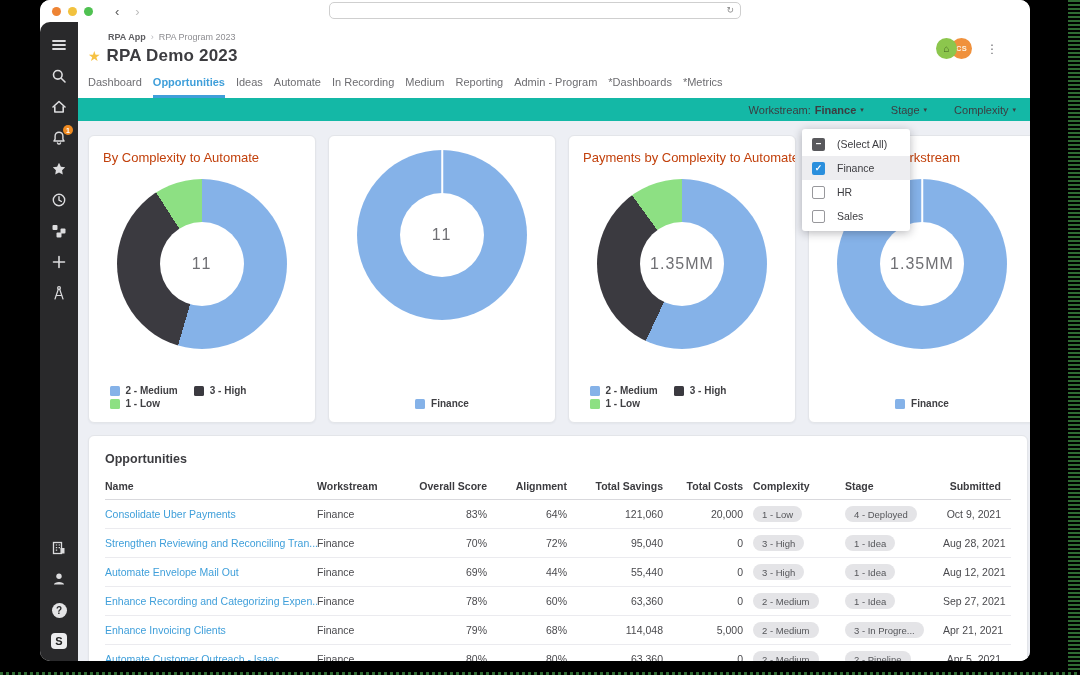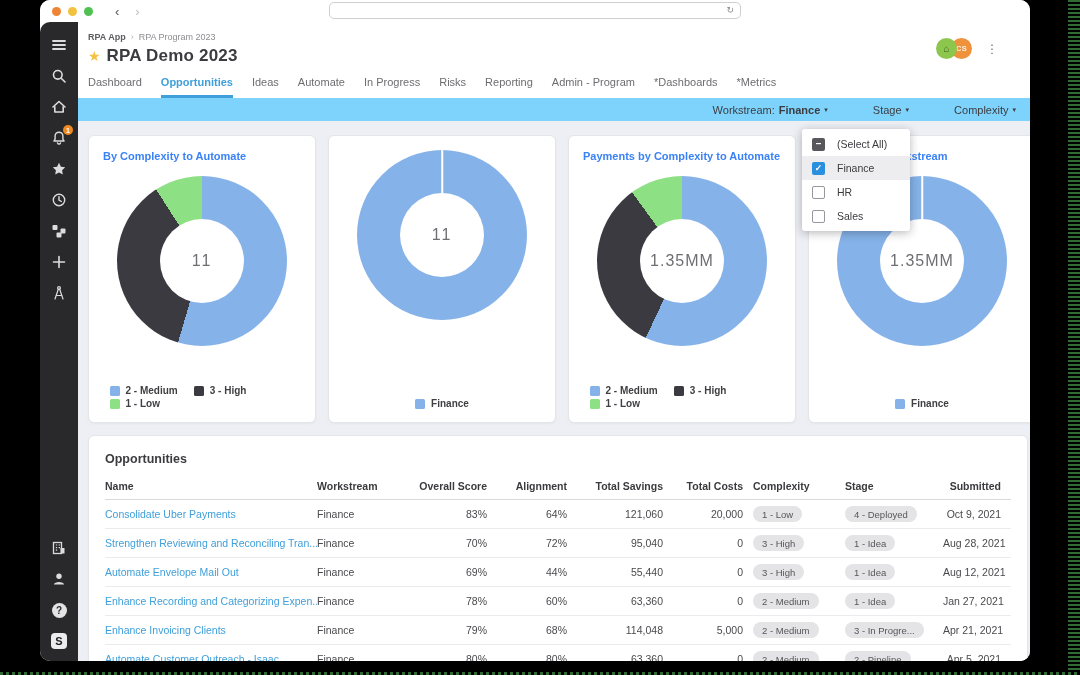--- a/index.html
+++ b/index.html
@@ -30,45 +30,45 @@
   .badge{position:absolute;top:-2px;right:-3px;width:10px;height:10px;border-radius:50%;background:#ef8a21;color:#fff;
     font-size:7px;font-weight:bold;display:flex;align-items:center;justify-content:center;}
   .help-circle{width:15px;height:15px;border-radius:50%;background:#e3e3e5;color:#2b2b2d;font-size:10px;font-weight:bold;
     display:flex;align-items:center;justify-content:center;}
   .s-logo{width:16px;height:16px;border-radius:4px;background:#ececee;color:#222;font-size:11px;font-weight:bold;
     display:flex;align-items:center;justify-content:center;}
   .main{flex:1;display:flex;flex-direction:column;min-width:0;position:relative;}
   
   .page-header{background:#fff;padding:10px 0 0 10px;position:relative;}
   .breadcrumb{font-size:9px;color:#8d8d91;display:flex;align-items:center;gap:5px;}
-  .crumb-first{color:#5d5d61;font-weight:bold;}
+  .crumb-first{color:#5d5d61;font-weight:bold;margin-left:20px;}
   .crumb-sep{color:#b9b9bd;font-size:9px;}
   .title-row{display:flex;align-items:center;gap:6px;margin-top:4px;}
   .title-star{color:#f6c244;font-size:14px;}
   .page-title{font-size:17px;font-weight:bold;color:#3c3c40;letter-spacing:.2px;}
-  .tabs{display:flex;gap:19px;margin-top:10px;font-size:11px;color:#6d6d71;}
+  .tabs{display:flex;gap:11px;margin-top:10px;font-size:11px;color:#6d6d71;}
   .tab{padding-bottom:7px;cursor:pointer;white-space:nowrap;}
   .tab.active{color:#3f9fda;font-weight:bold;border-bottom:3px solid #3f9fda;}
   .header-right{position:absolute;top:16px;right:34px;display:flex;align-items:center;gap:14px;}
   .avatar-pair{display:flex;align-items:center;}
   .avatar{width:21px;height:21px;border-radius:50%;display:flex;align-items:center;justify-content:center;font-size:8px;font-weight:bold;}
   .avatar.green{background:#8cc64d;color:#3c5a1e;z-index:1;font-size:10px;}
   .avatar.orange{background:#f0913c;color:#fdf3e2;margin-left:-6px;font-size:7.5px;letter-spacing:.3px;}
   .kebab{color:#6f6f73;font-size:12px;letter-spacing:0;line-height:4px;width:10px;text-align:center;cursor:pointer;}
   
-  .filter-bar{height:23px;background:#7dd3fc;display:flex;align-items:center;justify-content:flex-end;gap:45px;padding-right:14px;font-size:11px;color:#3c3c40;}
+  .filter-bar{height:23px;background:#14b8a6;display:flex;align-items:center;justify-content:flex-end;gap:27px;padding-right:14px;font-size:11px;color:#3c3c40;}
   .filter{display:flex;align-items:center;gap:4px;cursor:pointer;white-space:nowrap;}
   .filter .f-value{font-weight:bold;}
   .caret{font-size:7px;color:#3c3c40;margin-top:1px;}
   
   .content{flex:1;background:#edeff4;padding:14px 0 0 10px;overflow:hidden;position:relative;}
   .chart-row{display:flex;gap:12px;}
   .card{background:#fff;border:1px solid #e3e5e9;border-radius:6px;box-shadow:0 1px 2px rgba(40,50,70,.05);}
   .chart-card{width:228px;height:288px;flex-shrink:0;position:relative;}
-  .chart-title{font-size:11px;font-weight:bold;color:#3b82f6;padding:14px 14px 0 14px;white-space:nowrap;overflow:hidden;}
+  .chart-title{font-size:13px;font-weight:normal;color:#c2410c;padding:14px 14px 0 14px;white-space:nowrap;overflow:hidden;}
   .donut-wrap{position:relative;width:170px;height:170px;margin:14px auto 0 auto;}
   .donut{width:170px;height:170px;border-radius:50%;}
   .donut-hole{position:absolute;left:50%;top:50%;transform:translate(-50%,-50%);width:84px;height:84px;border-radius:50%;background:#fff;
     display:flex;align-items:center;justify-content:center;}
   .donut-center{font-size:16px;color:#6f6f73;letter-spacing:2px;}
   .donut-divider{position:absolute;left:50%;top:0;transform:translateX(-50%);width:1.5px;height:44px;background:#fff;}
   .legend{position:absolute;left:0;right:0;bottom:13px;display:flex;justify-content:center;}
   .legend-inner{display:flex;flex-wrap:wrap;column-gap:16px;row-gap:2px;max-width:185px;}
   .legend-item{display:flex;align-items:center;gap:6px;font-size:10px;font-weight:bold;color:#3f3f43;white-space:nowrap;}
   .legend-swatch{width:10px;height:10px;border-radius:1.5px;flex-shrink:0;}
@@ -201,22 +201,22 @@
           </div>
           <div class="title-row">
             <span class="title-star">★</span>
             <span class="page-title">RPA Demo 2023</span>
           </div>
           <div class="tabs" id="tabs">
               <div class="tab">Dashboard</div>
               <div class="tab active">Opportunities</div>
               <div class="tab">Ideas</div>
               <div class="tab">Automate</div>
-              <div class="tab">In Progress</div>
-              <div class="tab">Risks</div>
+              <div class="tab">In Recording</div>
+              <div class="tab">Medium</div>
               <div class="tab">Reporting</div>
               <div class="tab">Admin - Program</div>
               <div class="tab">*Dashboards</div>
               <div class="tab">*Metrics</div>
             </div>
           <div class="header-right">
             <div class="avatar-pair">
               <div class="avatar green">⌂</div>
               <div class="avatar orange">CS</div>
             </div>
@@ -379,21 +379,21 @@
                   </div>
                   <div class="t-row">
                     <div class="t-cell link">Enhance Recording and Categorizing Expen...</div>
                     <div class="t-cell">Finance</div>
                     <div class="t-cell right">78%</div>
                     <div class="t-cell right">60%</div>
                     <div class="t-cell right">63,360</div>
                     <div class="t-cell right">0</div>
                     <div class="t-cell"><span class="pill">2 - Medium</span></div>
                     <div class="t-cell"><span class="pill">1 - Idea</span></div>
-                    <div class="t-cell right">Jan 27, 2021</div>
+                    <div class="t-cell right">Sep 27, 2021</div>
                   </div>
                   <div class="t-row">
                     <div class="t-cell link">Enhance Invoicing Clients</div>
                     <div class="t-cell">Finance</div>
                     <div class="t-cell right">79%</div>
                     <div class="t-cell right">68%</div>
                     <div class="t-cell right">114,048</div>
                     <div class="t-cell right">5,000</div>
                     <div class="t-cell"><span class="pill">2 - Medium</span></div>
                     <div class="t-cell"><span class="pill">3 - In Progre...</span></div>

